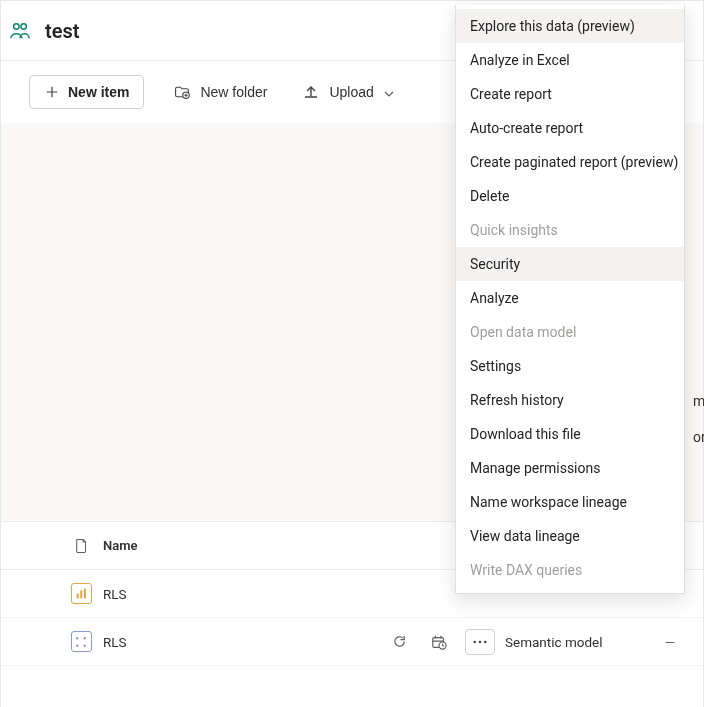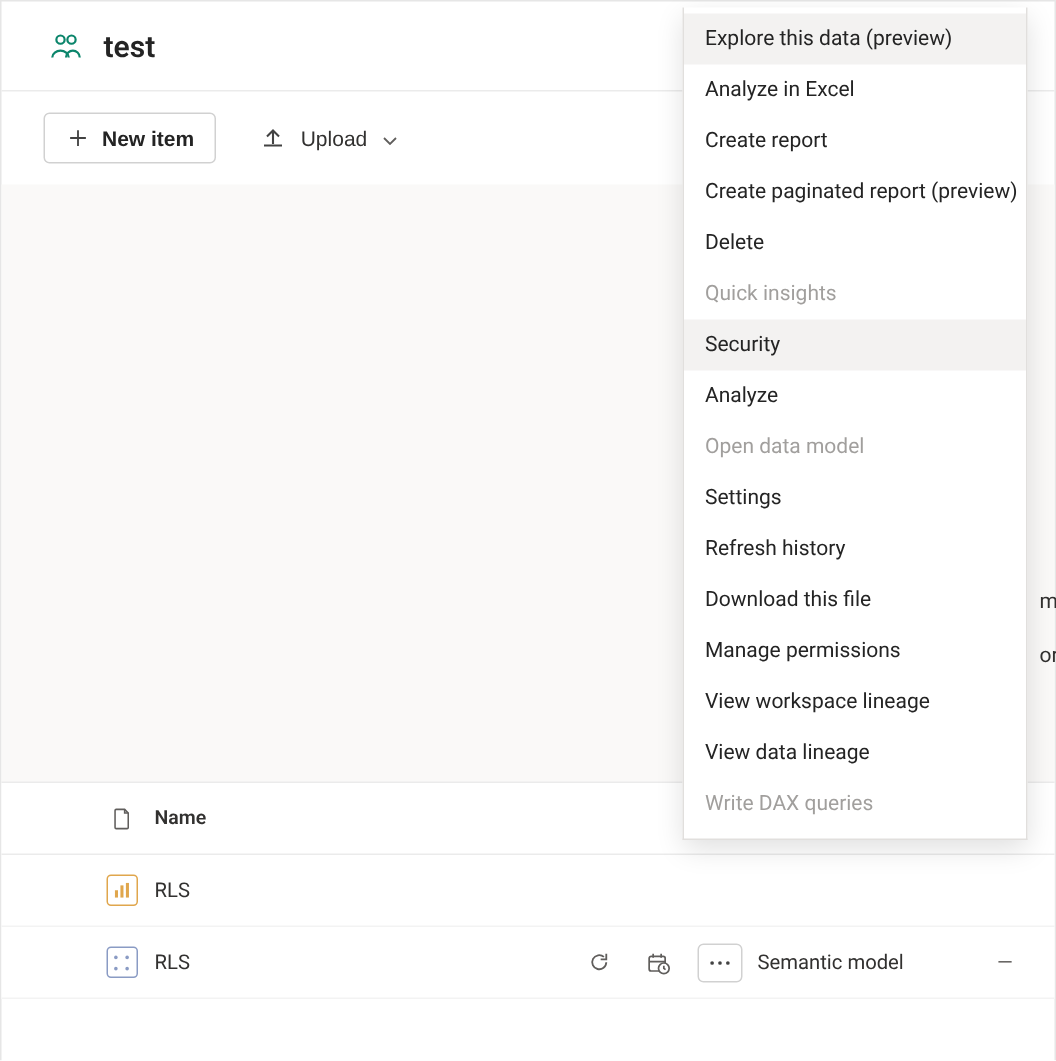--- a/index.html
+++ b/index.html
@@ -20,21 +20,21 @@
     height: 707px;
     border-top: 1px solid #e6e6e6;
     border-right: 1px solid #e6e6e6;
     border-left: 1px solid #e6e6e6;
   }
   
   .ws-header {
     display: flex;
     align-items: center;
     height: 60px;
-    padding: 0 32px;
+    padding: 0 8px;
     border-bottom: 1px solid #ebebeb;
     gap: 14px;
   }
   .ws-icon {
     width: 22px; height: 22px;
     display: inline-flex; align-items: center; justify-content: center;
     color: #0b856b;
   }
   .ws-title {
     font-size: 20px;
@@ -191,20 +191,30 @@
   <div class="toolbar">
     <button class="btn-primary">
       <span class="icn">
         <svg viewBox="0 0 16 16" width="14" height="14" stroke="currentColor" stroke-width="1.4">
             <path d="M8 2v12M2 8h12"></path>
           </svg>
       </span>
       <span>New item</span>
     </button>
 
+    <button class="btn-flat">
+      <span class="icn">
+        <svg viewBox="0 0 20 20" width="18" height="18" fill="none" stroke="currentColor" stroke-width="1.4">
+          <path d="M2 6a2 2 0 0 1 2-2h4l2 2h6a2 2 0 0 1 2 2v6a2 2 0 0 1-2 2H4a2 2 0 0 1-2-2V6z"></path>
+          <circle cx="15" cy="14" r="4" fill="#fff"></circle>
+          <path d="M15 12v4M13 14h4"></path>
+        </svg>
+      </span>
+      <span>New folder</span>
+    </button>
 
     <button class="btn-flat">
       <span class="icn">
         <svg viewBox="0 0 16 16" width="16" height="16" fill="none" stroke="currentColor" stroke-width="1.4">
           <path d="M8 12V3M4 7l4-4 4 4M2 13h12"></path>
         </svg>
       </span>
       <span>Upload</span>
       <span>
         <svg class="chevron-down" viewBox="0 0 10 6" fill="none" stroke="#605e5c" stroke-width="1.2">
@@ -298,28 +308,29 @@
     </div>
   </div>
 
   <span class="bg-text" style="top:392px;">m</span>
   <span class="bg-text" style="top:428px;">or</span>
 
   <div class="context-menu" id="ctx">
       <div class="menu-item hovered">Explore this data (preview)</div>
       <div class="menu-item">Analyze in Excel</div>
       <div class="menu-item">Create report</div>
+      <div class="menu-item">Auto-create report</div>
       <div class="menu-item">Create paginated report (preview)</div>
       <div class="menu-item">Delete</div>
       <div class="menu-item disabled">Quick insights</div>
       <div class="menu-item hovered">Security</div>
       <div class="menu-item">Analyze</div>
       <div class="menu-item disabled">Open data model</div>
       <div class="menu-item">Settings</div>
       <div class="menu-item">Refresh history</div>
       <div class="menu-item">Download this file</div>
       <div class="menu-item">Manage permissions</div>
-      <div class="menu-item">View workspace lineage</div>
+      <div class="menu-item">Name workspace lineage</div>
       <div class="menu-item">View data lineage</div>
       <div class="menu-item disabled">Write DAX queries</div>
     </div>
 
 </div>
 
 </body></html>

